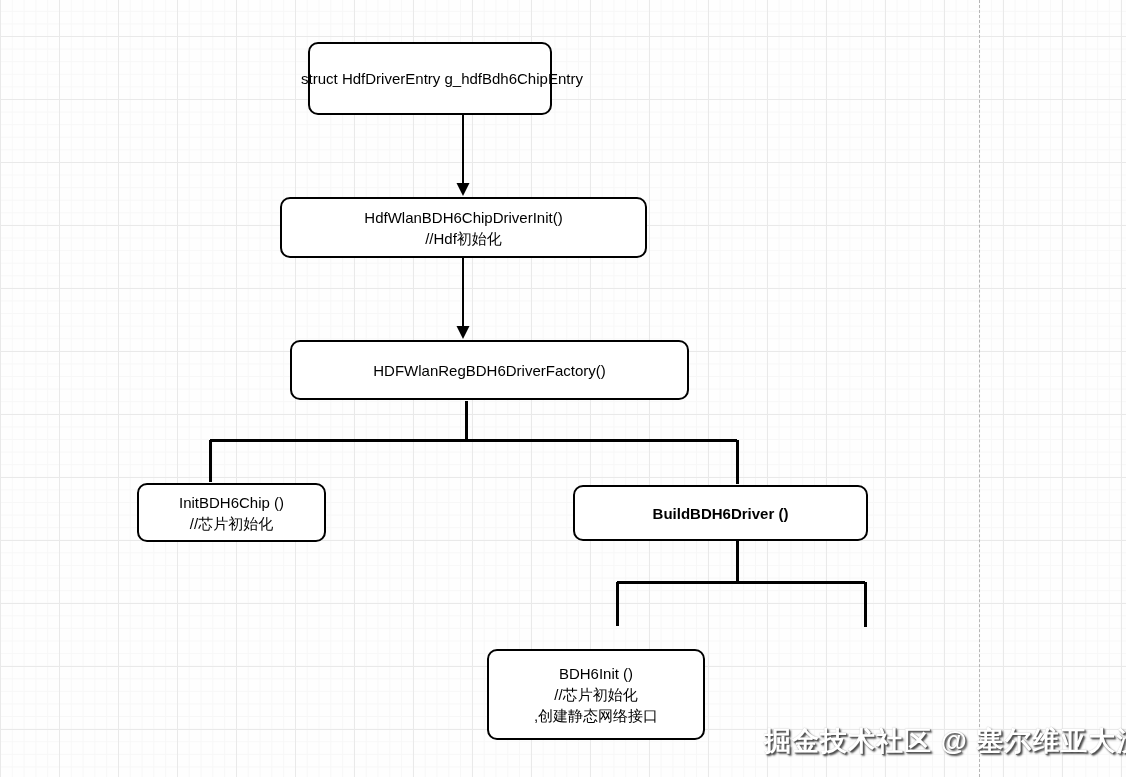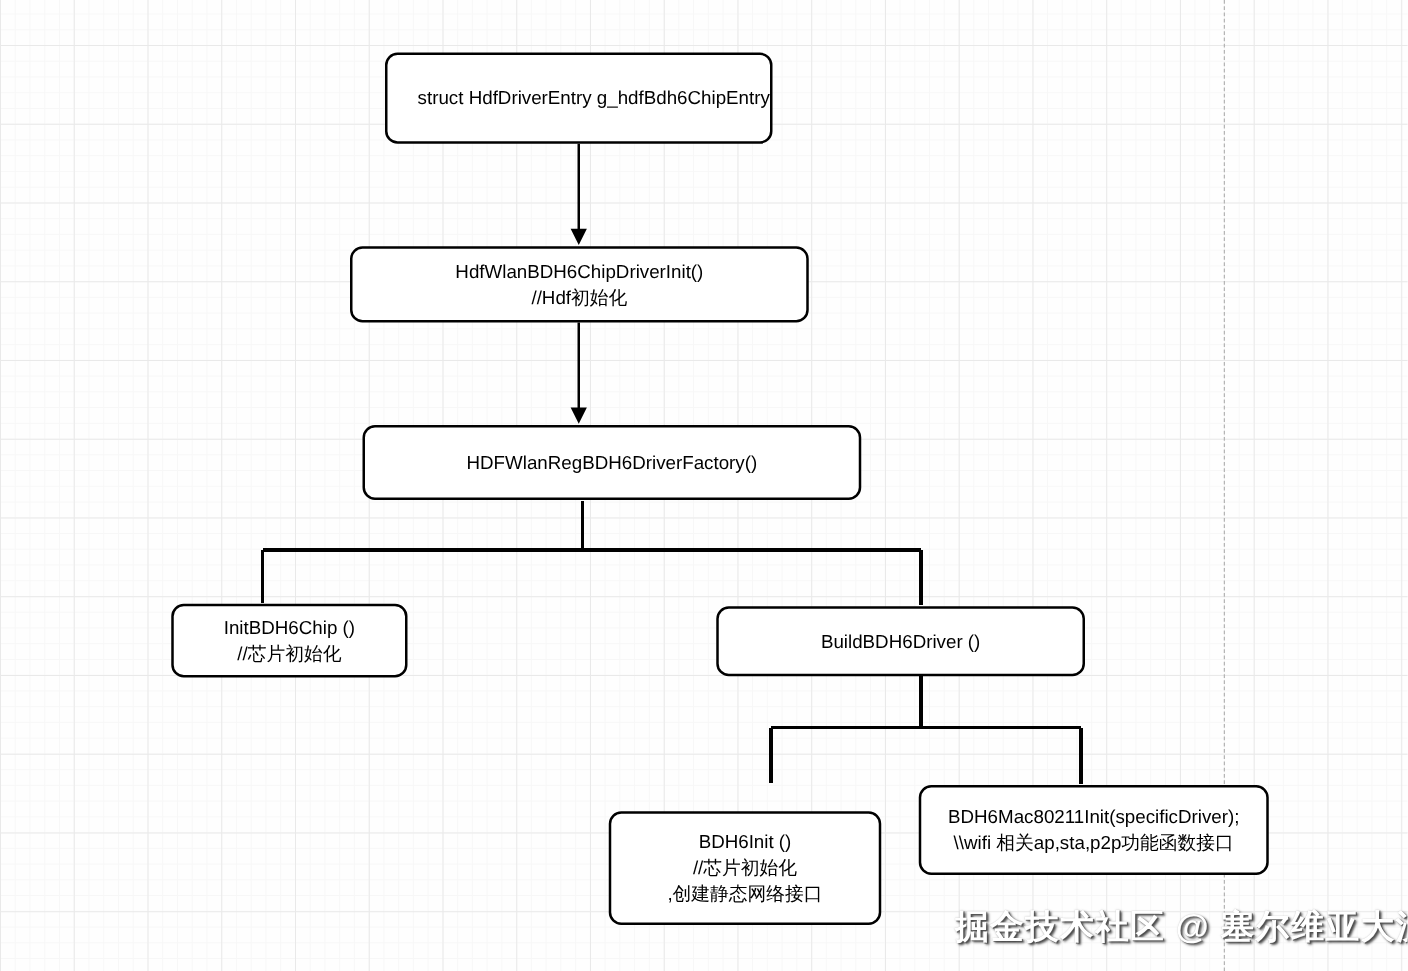--- a/index.html
+++ b/index.html
@@ -55,25 +55,25 @@
     display: flex;
     flex-direction: column;
     align-items: center;
     justify-content: center;
     text-align: center;
     font-size: 15px;
     line-height: 21px;
     color: #000000;
   }
   .node .line { white-space: nowrap; }
-  .node1 { left: 308px; top:  42px; width: 310px; height: 73px; padding-left: 24px; }
+  .node1 { left: 308px; top:  42px; width: 244px; height: 73px; padding-left: 24px; }
   .node2 { left: 280px; top: 197px; width: 367px; height: 61px; justify-content: center; }
   .node3 { left: 290px; top: 340px; width: 399px; height: 60px; }
   .node4 { left: 118px; top: 483px; width: 189px; height: 59px; margin-left: 19px; }
-  .node5 { left: 573px; top: 485px; width: 295px; height: 56px; }
+  .node5 { left: 573px; top: 485px; width: 295px; height: 56px; font-weight: bold; }
   .node6 { left: 487px; top: 627px; width: 218px; height: 91px; margin-top: 22px; }
   .node7 { left: 735px; top: 628px; width: 280px; height: 72px; }
   .watermark {
     position: absolute;
     left: 764px;
     top: 723px;
     font-size: 27px;
     font-weight: bold;
     letter-spacing: 1px;
     white-space: nowrap;
@@ -125,20 +125,16 @@
   <div class="node node5">
     <div class="line">BuildBDH6Driver ()</div>
   </div>
 
   <div class="node node6">
     <div class="line">BDH6Init ()</div>
     <div class="line">//芯片初始化</div>
     <div class="line">,创建静态网络接口</div>
   </div>
 
-  <div class="node node7">
-    <div class="line">BDH6Mac80211Init(specificDriver);</div>
-    <div class="line">\\wifi 相关ap,sta,p2p功能函数接口</div>
-  </div>
 
   <div class="watermark">掘金技术社区 @ 塞尔维亚大汉</div>
 
 </div>
 
 </body></html>

